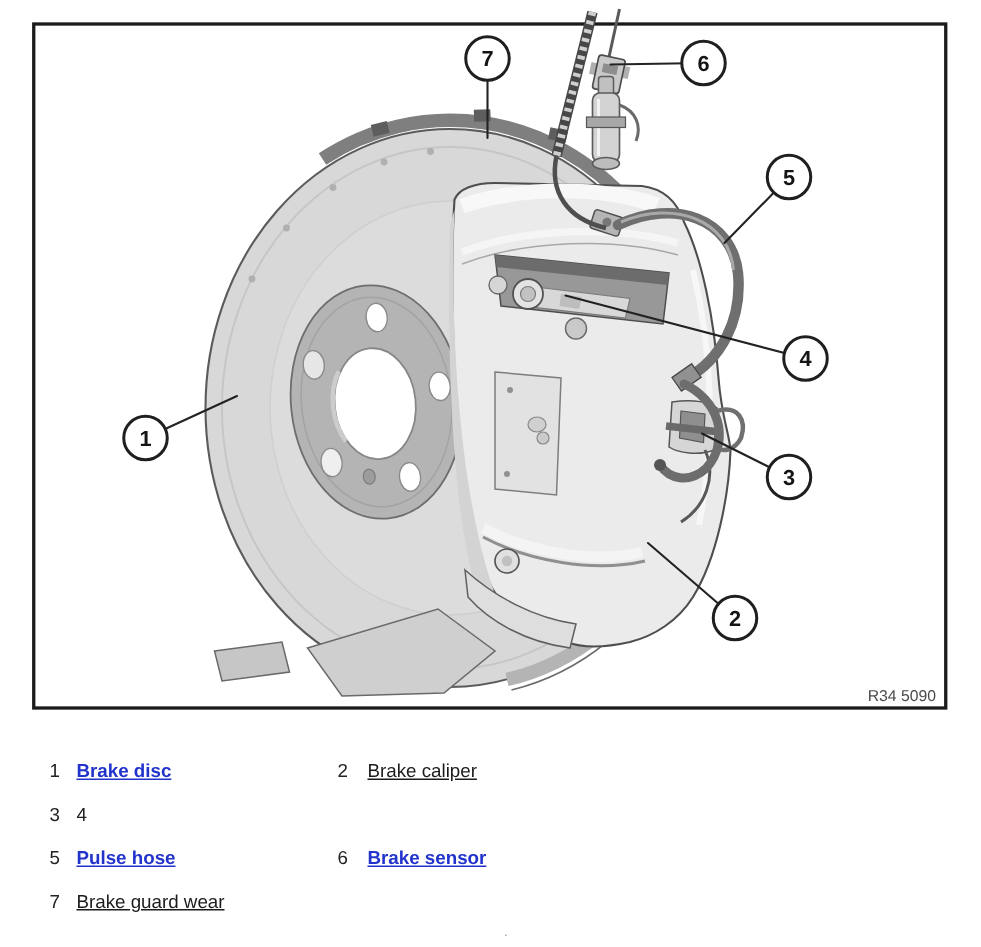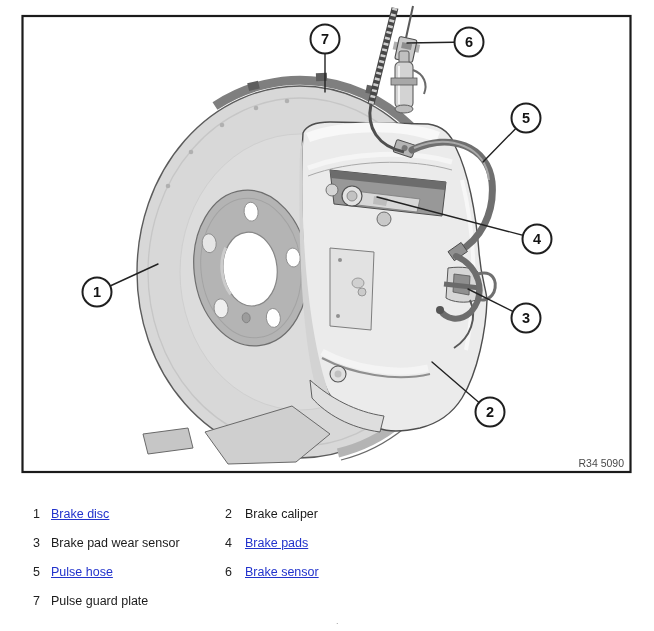--- a/index.html
+++ b/index.html
@@ -15,22 +15,22 @@
   svg text{font-family:"Liberation Sans",sans-serif;}
   .callout-num{font-size:14.5px;font-weight:700;fill:#141414;}
   .fig-code{font-size:10.5px;fill:#4a4a4a;}
   .legend{position:absolute;left:33px;top:507px;width:600px;}
   .lrow{
     display:grid;grid-template-columns:18px 174px 20px auto;
     margin-bottom:14px;font-size:12.5px;line-height:15px;color:#1b1b1b;
     align-items:start;
   }
   .lnum{color:#222;}
-  .llabel{color:#1b1b1b;}
-  a.link{color:var(--link-blue);text-decoration:underline;cursor:pointer;}
+  .llabel{color:#1b1b1b;text-decoration:underline;}
+  a.link{color:var(--link-blue);text-decoration:underline;cursor:pointer;font-weight:bold;}
   .stray{position:absolute;left:336px;top:616px;font-size:9px;color:#9a9a9a;}
 </style>
 </head>
 <body>
 
 <div class="screen">
 
   <div class="diagram-wrap">
     <svg viewBox="0 0 654 502" width="654" height="502">
 
@@ -197,32 +197,30 @@
 
   <div class="legend">
     <div class="lrow">
       <span class="lnum">1</span>
       <span><a class="link">Brake disc</a></span>
       <span class="lnum">2</span>
       <span class="llabel">Brake caliper</span>
     </div>
     <div class="lrow">
       <span class="lnum">3</span>
-      <span class="llabel">Brake pad wear sensor</span>
       <span class="lnum">4</span>
-      <span><a class="link">Brake pads</a></span>
     </div>
     <div class="lrow">
       <span class="lnum">5</span>
       <span><a class="link">Pulse hose</a></span>
       <span class="lnum">6</span>
       <span><a class="link">Brake sensor</a></span>
     </div>
     <div class="lrow">
       <span class="lnum">7</span>
-      <span class="llabel">Pulse guard plate</span>
+      <span class="llabel">Brake guard wear</span>
       <span></span>
       <span></span>
     </div>
   </div>
 
   <span class="stray">.</span>
 </div>
 
 </body></html>

